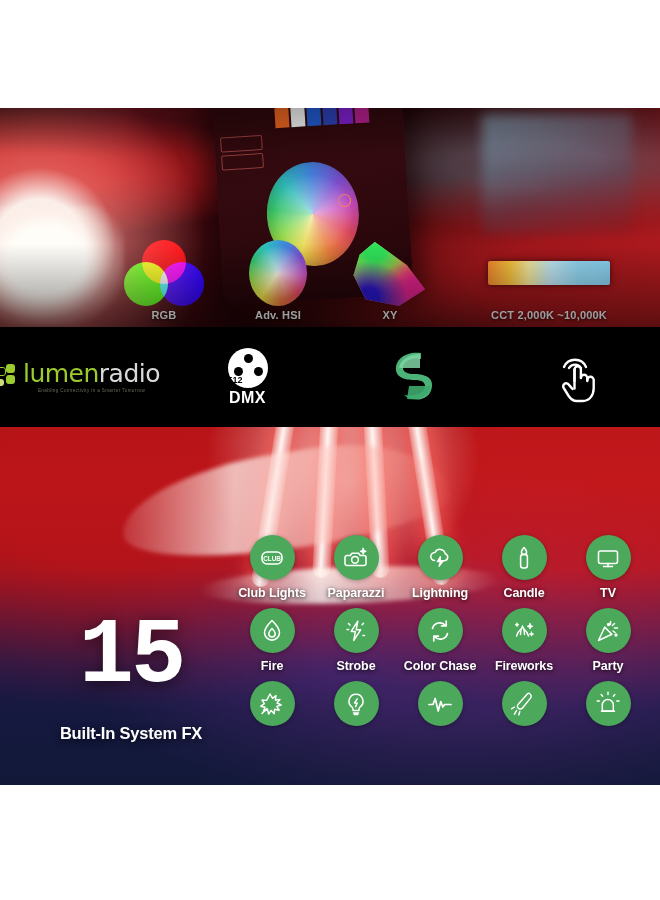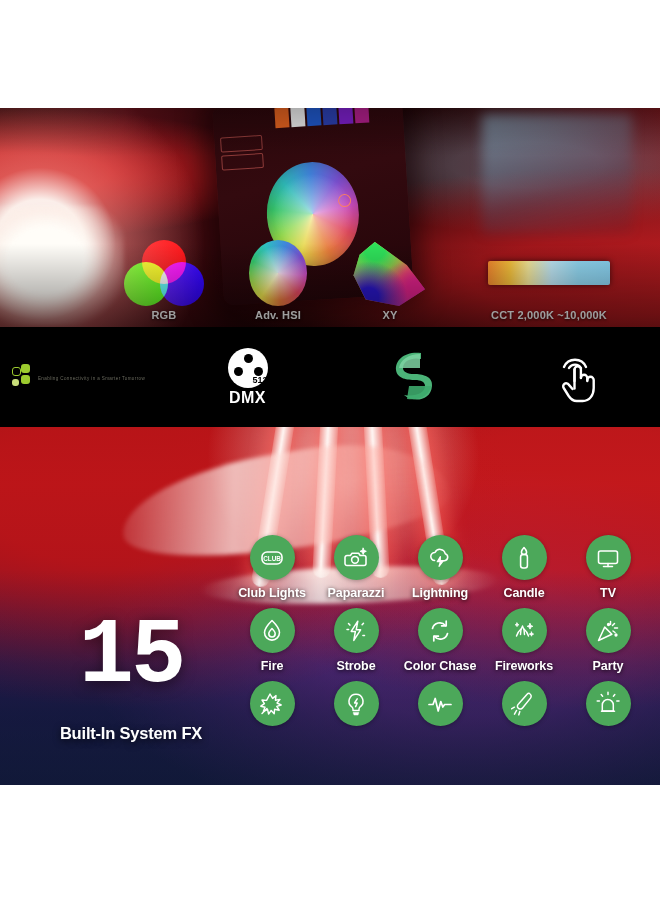--- a/index.html
+++ b/index.html
@@ -107,21 +107,21 @@
   .logo-slot{flex:1;display:flex;flex-direction:column;align-items:center;justify-content:center;}
   .lumen-wrap{display:flex;align-items:center;gap:6px;transform:translateX(-4px);}
   .lumen-mark{width:20px;height:26px;position:relative;}
   .lumen-mark i{position:absolute;border-radius:3px;}
   .lumen-word{font-size:25px;line-height:1;letter-spacing:-.5px;font-family:"DejaVu Sans",sans-serif;}
   .lumen-word .a{color:#9ccb2e;}
   .lumen-word .b{color:#d9d9d9;}
   .lumen-tag{font-size:4.5px;color:#6b6b5f;letter-spacing:.4px;margin-top:2px;text-align:center;}
   .dmx-badge{width:40px;height:40px;border-radius:50%;background:#fff;position:relative;}
   .dmx-badge i{position:absolute;background:#000;border-radius:50%;}
-  .dmx-512{position:absolute;left:0;right:0;bottom:3px;text-align:right;font-size:9px;font-weight:bold;color:#000;font-family:"Liberation Sans",sans-serif;}
+  .dmx-512{position:absolute;left:0;right:0;bottom:3px;text-align:left;font-size:9px;font-weight:bold;color:#000;font-family:"Liberation Sans",sans-serif;}
   .dmx-label{color:#fff;font-size:16px;font-weight:bold;margin-top:1px;letter-spacing:.5px;}
   .sidus{width:44px;height:52px;position:relative;}
 
   
   .panel-fx{
     position:absolute;left:0;top:319px;width:660px;height:358px;overflow:hidden;
     background:
       radial-gradient(ellipse at 52% 8%, rgba(255,235,230,.55) 0 6%, rgba(255,80,70,0) 28%),
       radial-gradient(ellipse at 18% 18%, rgba(190,20,24,.8) 0 18%, rgba(90,8,12,0) 52%),
       radial-gradient(ellipse at 88% 20%, rgba(200,24,28,.75) 0 18%, rgba(80,8,10,0) 52%),
@@ -241,20 +241,21 @@
 
       <div class="logo-slot">
         <div class="lumen-wrap">
           <div class="lumen-mark">
             <i style="left:0;top:3px;width:7px;height:7px;border:1.5px solid #9ccb2e;background:transparent;"></i>
             <i style="left:9px;top:0;width:9px;height:9px;background:#9ccb2e;"></i>
             <i style="left:9px;top:11px;width:9px;height:9px;background:#9ccb2e;"></i>
             <i style="left:0;top:15px;width:7px;height:7px;background:#c9de7a;"></i>
           </div>
           <div>
+            <div class="lumen-word"><span class="a">lumen</span><span class="b">radio</span></div>
             <div class="lumen-tag">Enabling Connectivity in a Smarter Tomorrow</div>
           </div>
         </div>
       </div>
 
       <div class="logo-slot">
         <div class="dmx-badge">
           <i style="left:16px;top:6px;width:9px;height:9px;"></i>
           <i style="left:6px;top:19px;width:9px;height:9px;"></i>
           <i style="left:26px;top:19px;width:9px;height:9px;"></i>

